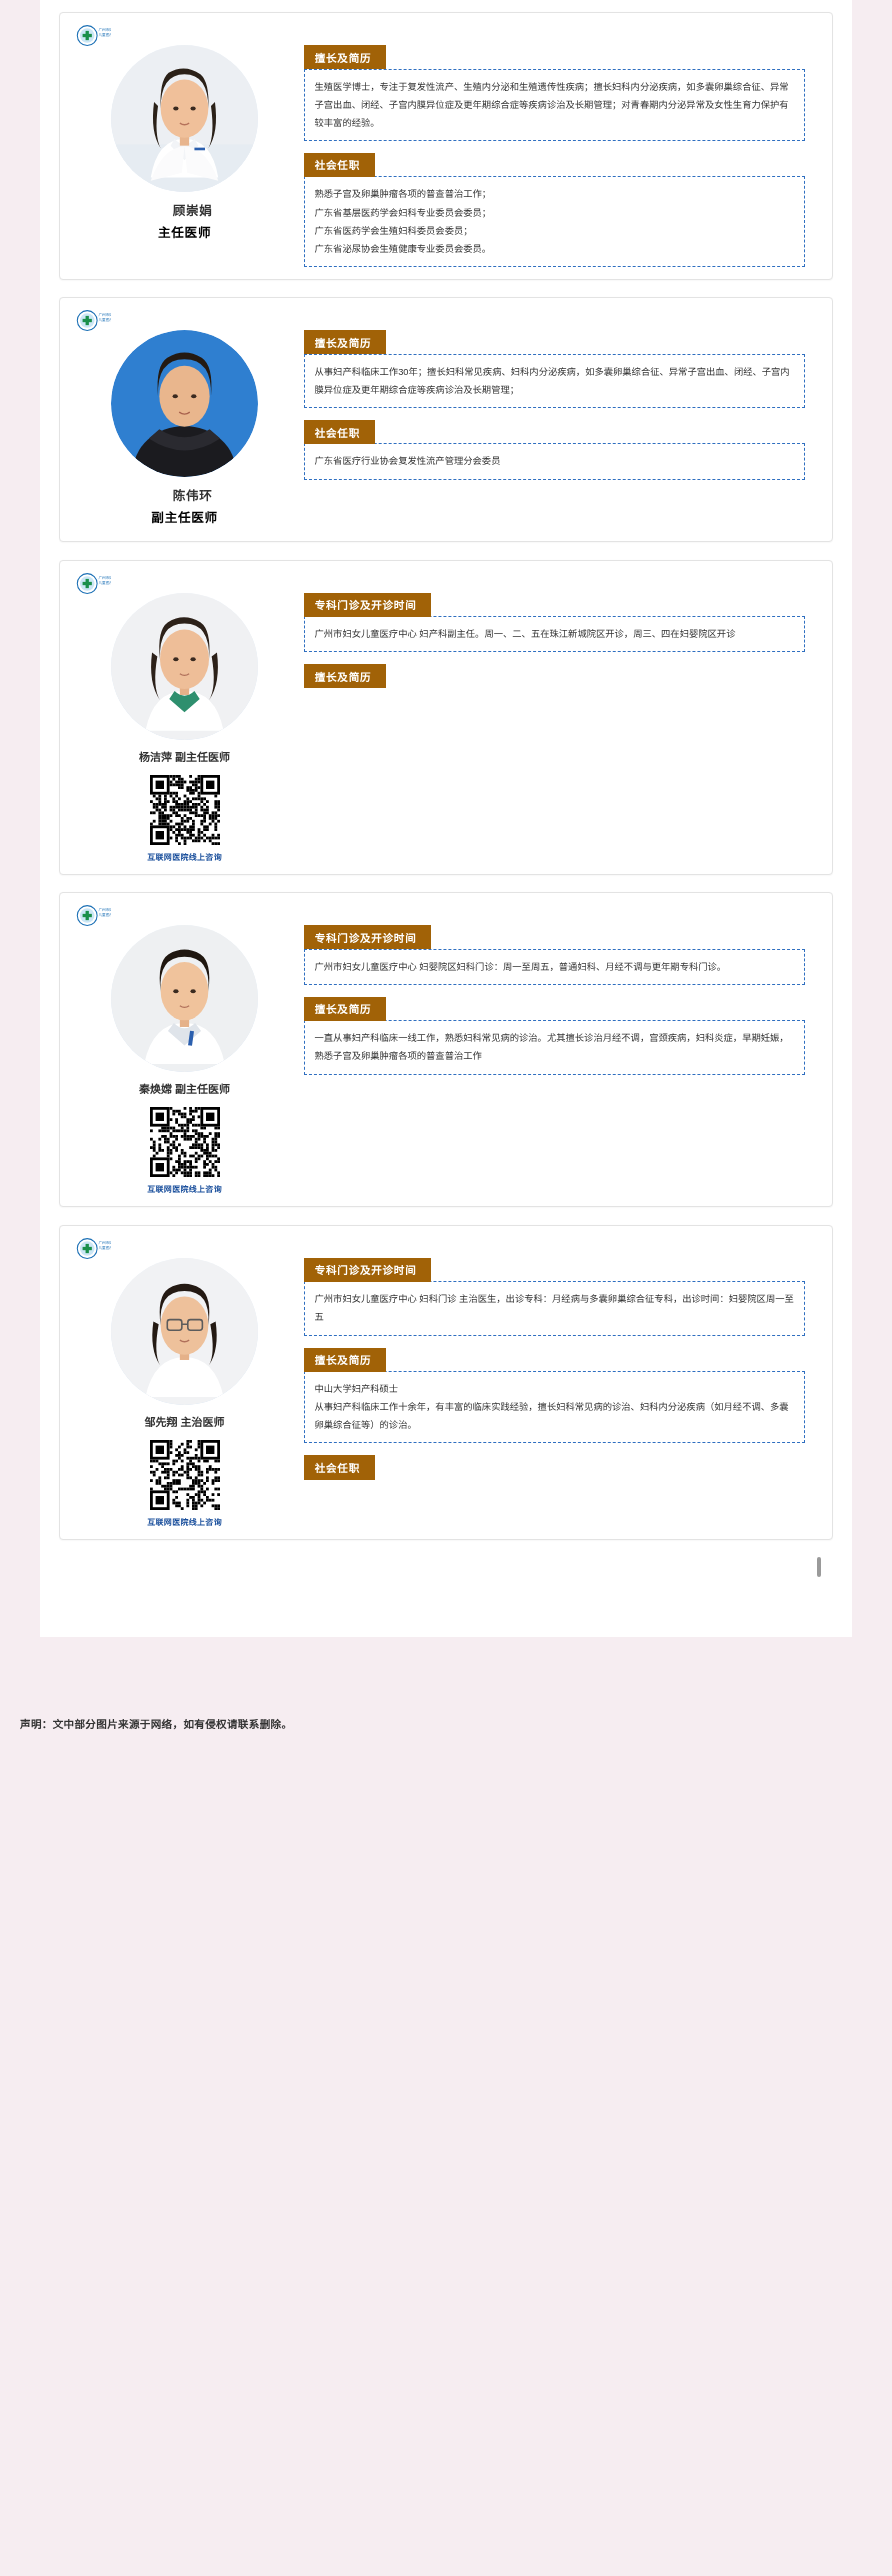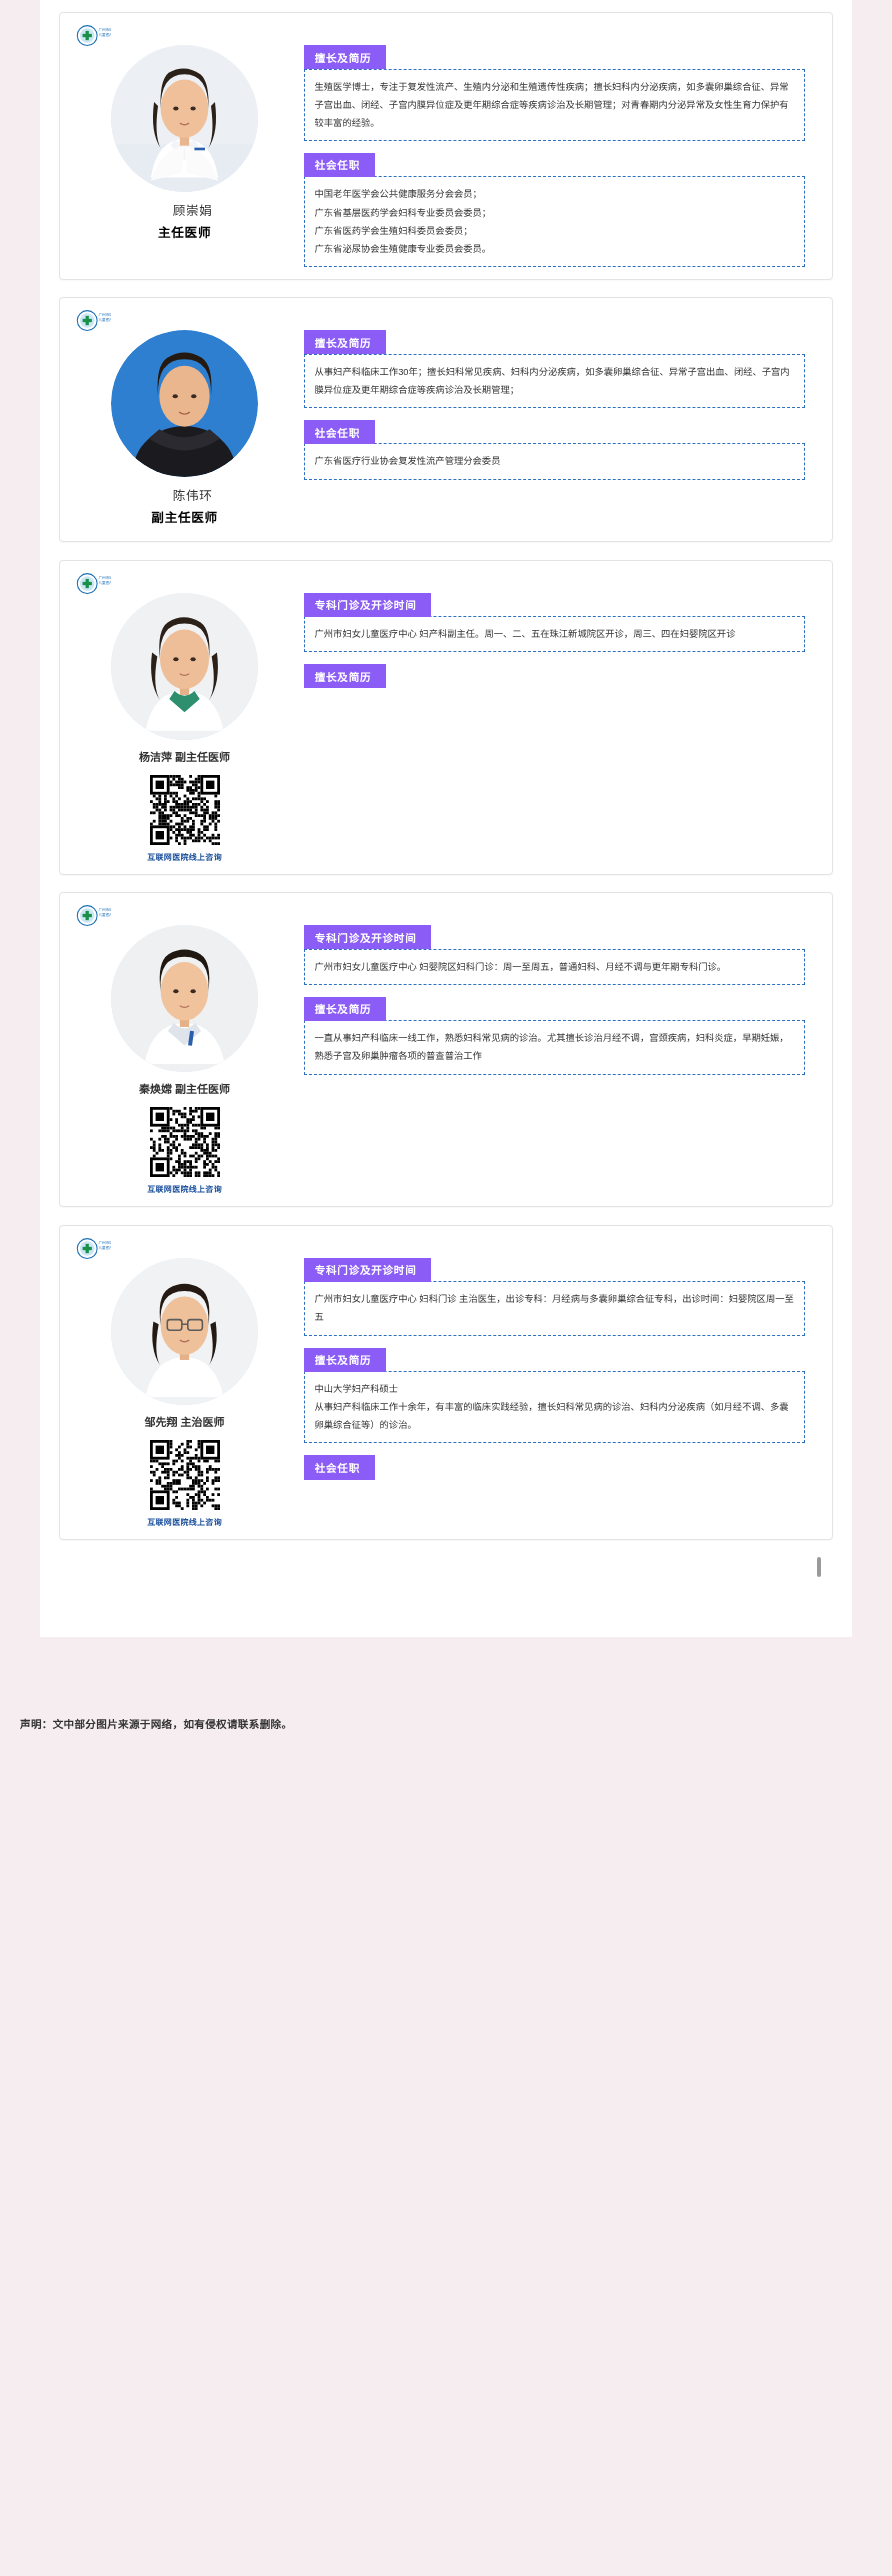--- a/index.html
+++ b/index.html
@@ -67,21 +67,21 @@
     position: relative;
     background: linear-gradient(180deg,#eef3f8 0%, #dbe6f2 100%);
     display: flex;
     align-items: flex-end;
     justify-content: center;
   }
   .doc-name {
     margin-top: 9.3px;
     font-size: 12.6px;
     color: #333333;
-    font-weight: normal;
+    font-weight: bold;
     letter-spacing: 0.7px;
     text-align: center;
     line-height: 1.7;
     padding-left: 16px;
   }
   .doc-title {
     font-size: 12.6px;
     color: #000000;
     font-weight: bold;
     letter-spacing: 0.7px;
@@ -116,21 +116,21 @@
     padding-top: 20px;
     padding-left: 6.6px;
     padding-right: 13.3px;
   }
   .sec {
     margin-bottom: 12px;
   }
   .sec:last-child { margin-bottom: 0; }
   .sec-head {
     display: inline-block;
-    background: #8b5cf6;
+    background: #a16207;
     color: #ffffff;
     font-size: 10.6px;
     font-weight: bold;
     letter-spacing: 0.7px;
     padding: 4.6px 14.6px 4.6px 10.6px;
     position: relative;
     margin-bottom: 0;
   }
   .sec-head:after {
     content: "";
@@ -217,21 +217,21 @@
 
       </div>
       <div class="right-col">
 
       <div class="sec">
         <div class="sec-head">擅长及简历</div>
         <div class="sec-body " style="white-space:pre-line">生殖医学博士，专注于复发性流产、生殖内分泌和生殖遗传性疾病；擅长妇科内分泌疾病，如多囊卵巢综合征、异常子宫出血、闭经、子宫内膜异位症及更年期综合症等疾病诊治及长期管理；对青春期内分泌异常及女性生育力保护有较丰富的经验。</div>
       </div>
       <div class="sec">
         <div class="sec-head">社会任职</div>
-        <div class="sec-body " style="white-space:pre-line">中国老年医学会公共健康服务分会会员；
+        <div class="sec-body " style="white-space:pre-line">熟悉子宫及卵巢肿瘤各项的普查普治工作；
 广东省基层医药学会妇科专业委员会委员；
 广东省医药学会生殖妇科委员会委员；
 广东省泌尿协会生殖健康专业委员会委员。</div>
       </div>
       </div>
     </div>
   </div>
   <div class="card">
     <div class="logo">
           <svg width="37" height="31" viewBox="0 0 56 46">

